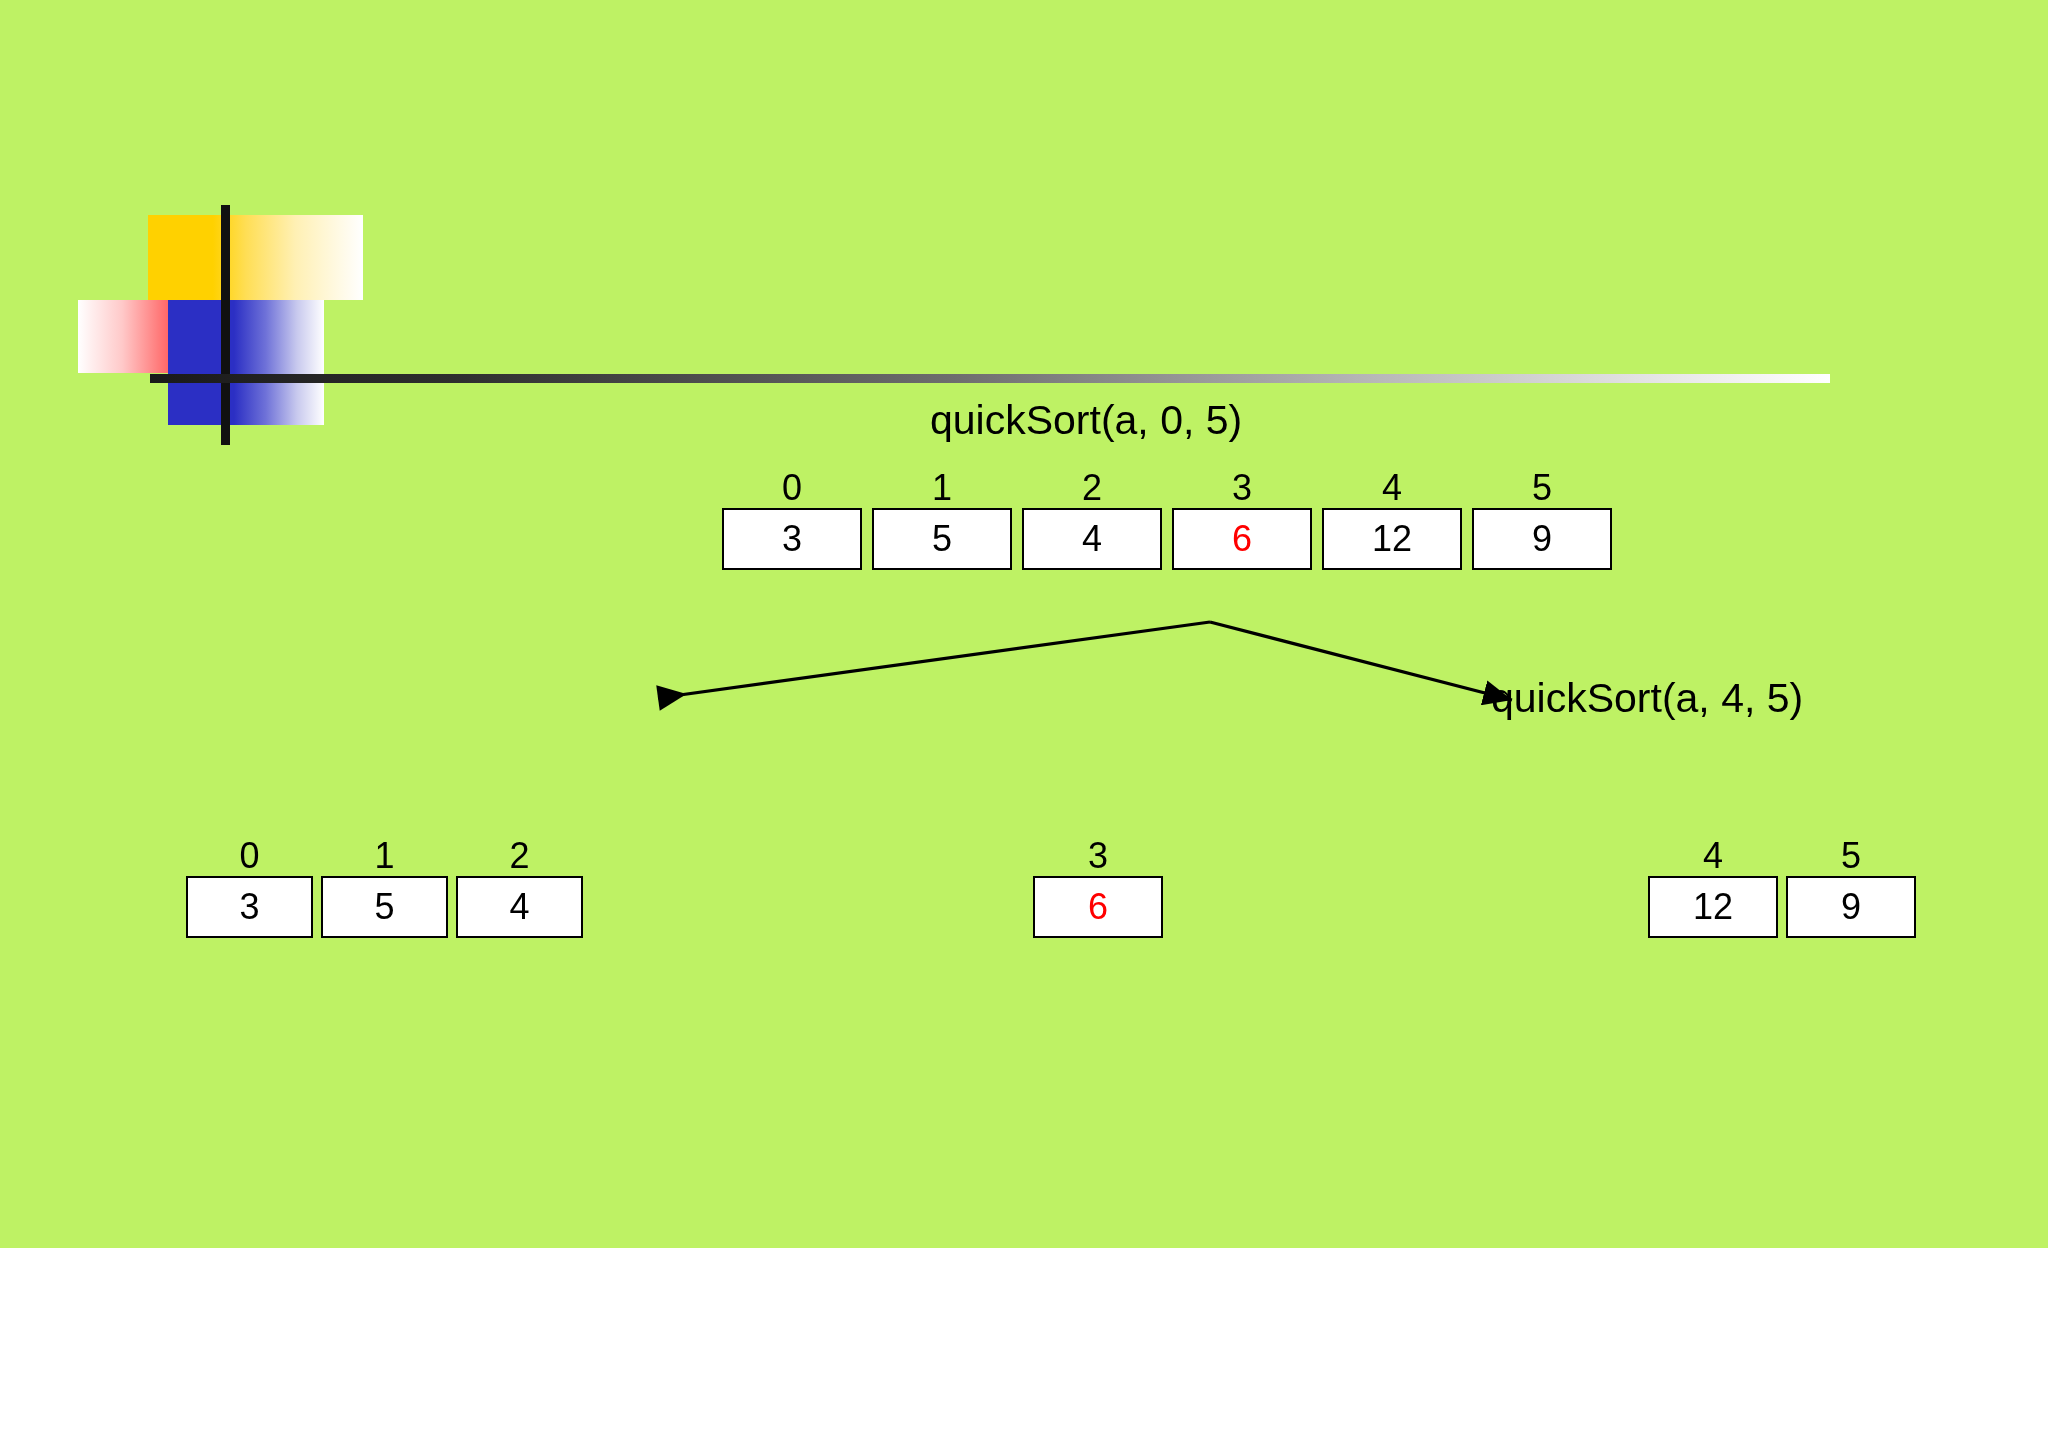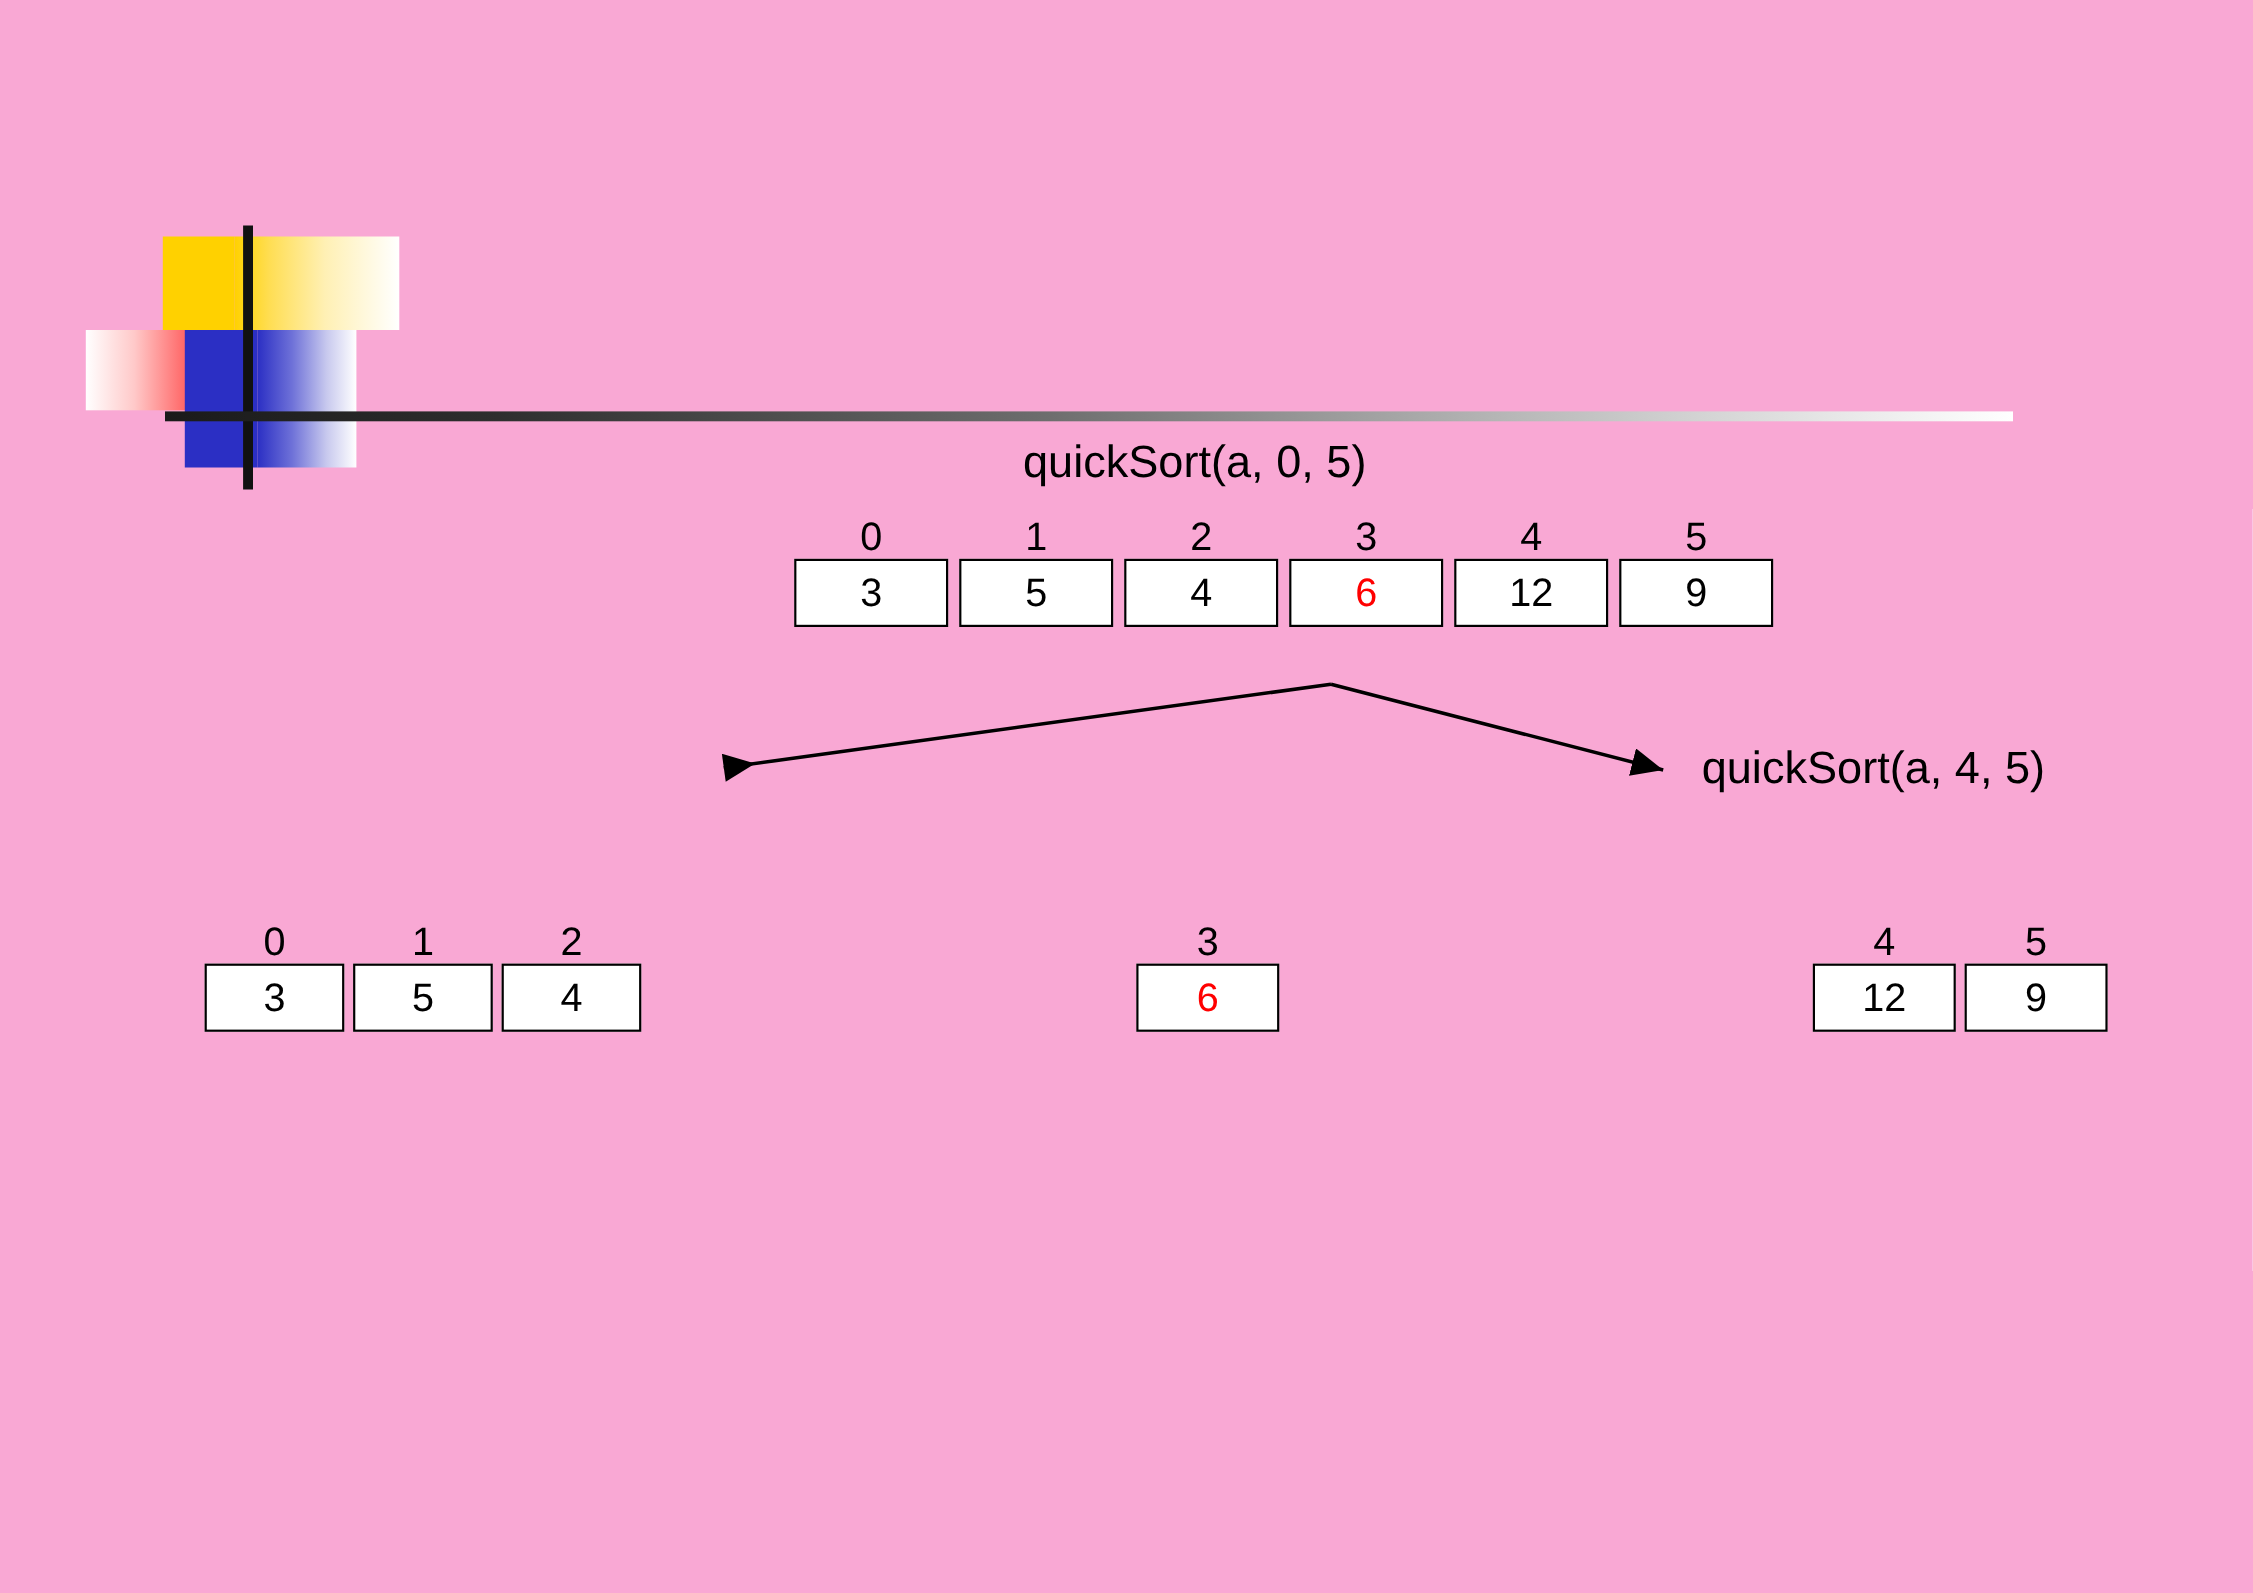--- a/index.html
+++ b/index.html
@@ -8,22 +8,22 @@
     padding: 0;
     background: #ffffff;
   }
   body {
     font-family: "Liberation Sans", sans-serif;
     color: #000000;
   }
   #slide {
     position: relative;
     width: 2048px;
-    height: 1448px;
-    background: #f9a8d4;
+    height: 1248px;
+    background: #bef264;
     overflow: hidden;
   }
 
   
   #logo {
     position: absolute;
     left: 0;
     top: 0;
     width: 2048px;
     height: 420px;
@@ -96,21 +96,21 @@
   }
   #root-call {
     left: 930px;
     top: 400px;
   }
   #left-call {
     left: 167px;
     top: 678px;
   }
   #right-call {
-    left: 1547px;
+    left: 1491px;
     top: 678px;
   }
 
   
   .array-group {
     position: absolute;
     display: flex;
     flex-direction: row;
     align-items: flex-end;
   }

